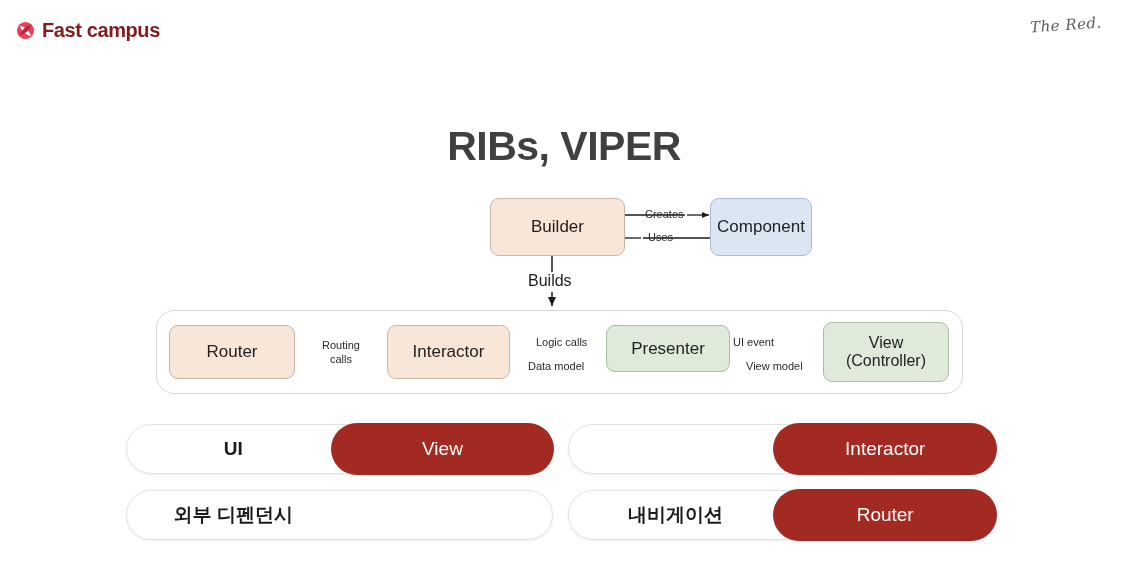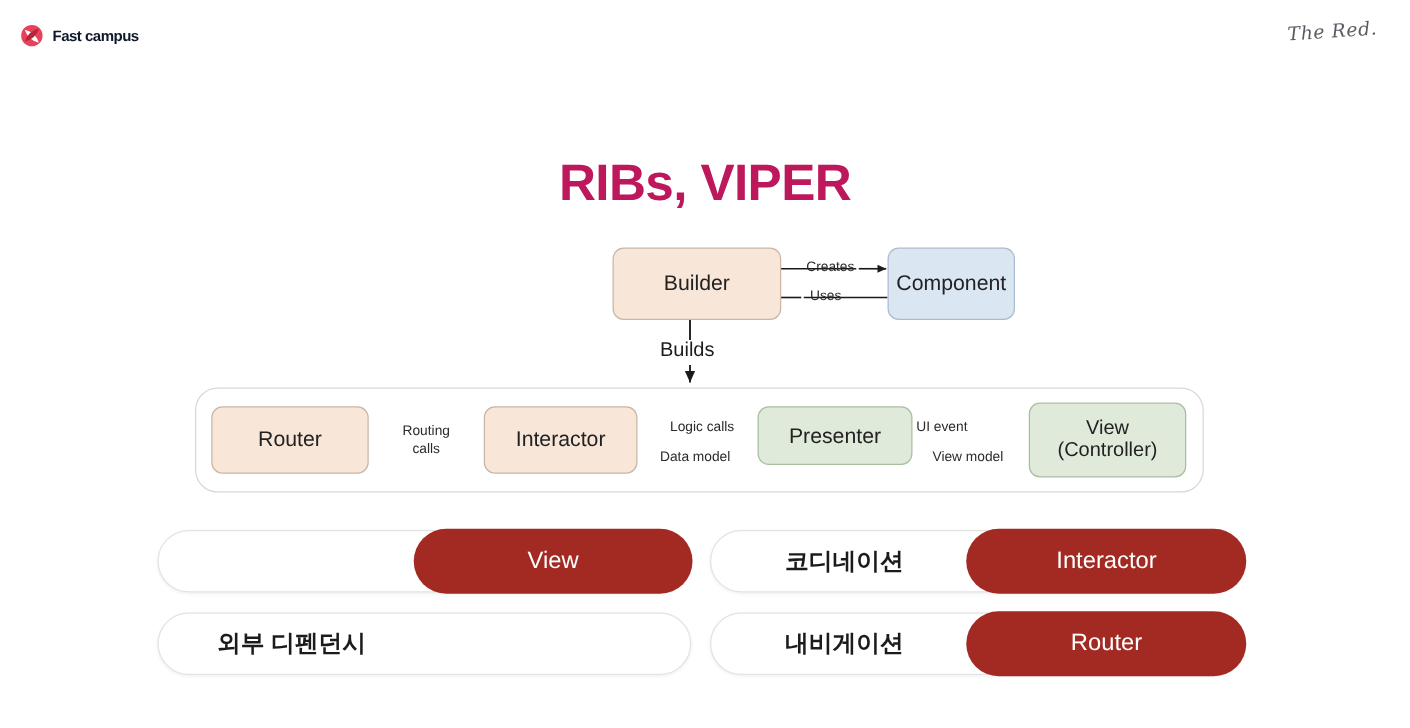--- a/index.html
+++ b/index.html
@@ -20,24 +20,24 @@
   .brand {
     position: absolute;
     left: 16px;
     top: 19px;
     display: flex;
     align-items: center;
     gap: 7px;
   }
   .brand-mark { width: 19px; height: 19px; display: block; }
   .brand-text {
-    font-size: 12px;
+    font-size: 20px;
     font-weight: bold;
     letter-spacing: -0.4px;
-    color: #0f172a;
+    color: #7f1d1d;
   }
   .the-red {
     position: absolute;
     right: 26px;
     top: 16px;
     font-family: "DejaVu Serif", "Liberation Serif", serif;
     font-style: italic;
     font-size: 15px;
     color: #3a3f47;
     letter-spacing: 0.5px;
@@ -48,21 +48,21 @@
   
   .page-title {
     position: absolute;
     left: 0;
     top: 123px;
     width: 1128px;
     text-align: center;
     font-size: 41px;
     font-weight: bold;
     letter-spacing: -0.5px;
-    color: #be185d;
+    color: #404040;
   }
 
   
   .node {
     position: absolute;
     box-sizing: border-box;
     border-radius: 9px;
     border: 1px solid #b6ada6;
     display: flex;
     align-items: center;
@@ -252,24 +252,24 @@
 <div class="edge-label" style="left:320px; top:339px; text-align:center; width:42px; line-height:1.25;">
   <span>Routing</span><br>
   <span>calls</span>
 </div>
 <div class="edge-label" style="left:536px; top:337px;">Logic calls</div>
 <div class="edge-label" style="left:528px; top:361px;">Data model</div>
 <div class="edge-label" style="left:733px; top:337px;">UI event</div>
 <div class="edge-label" style="left:746px; top:361px;">View model</div>
 
 <div class="map-card" id="card-0">
+  <div class="left-label">UI</div>
   <div class="right-pill">View</div>
 </div>
 <div class="map-card" id="card-1">
-  <div class="left-label">코디네이션</div>
   <div class="right-pill">Interactor</div>
 </div>
 <div class="map-card" id="card-2">
   <div class="left-label">외부 디펜던시</div>
 </div>
 <div class="map-card" id="card-3">
   <div class="left-label">내비게이션</div>
   <div class="right-pill">Router</div>
 </div>
 

